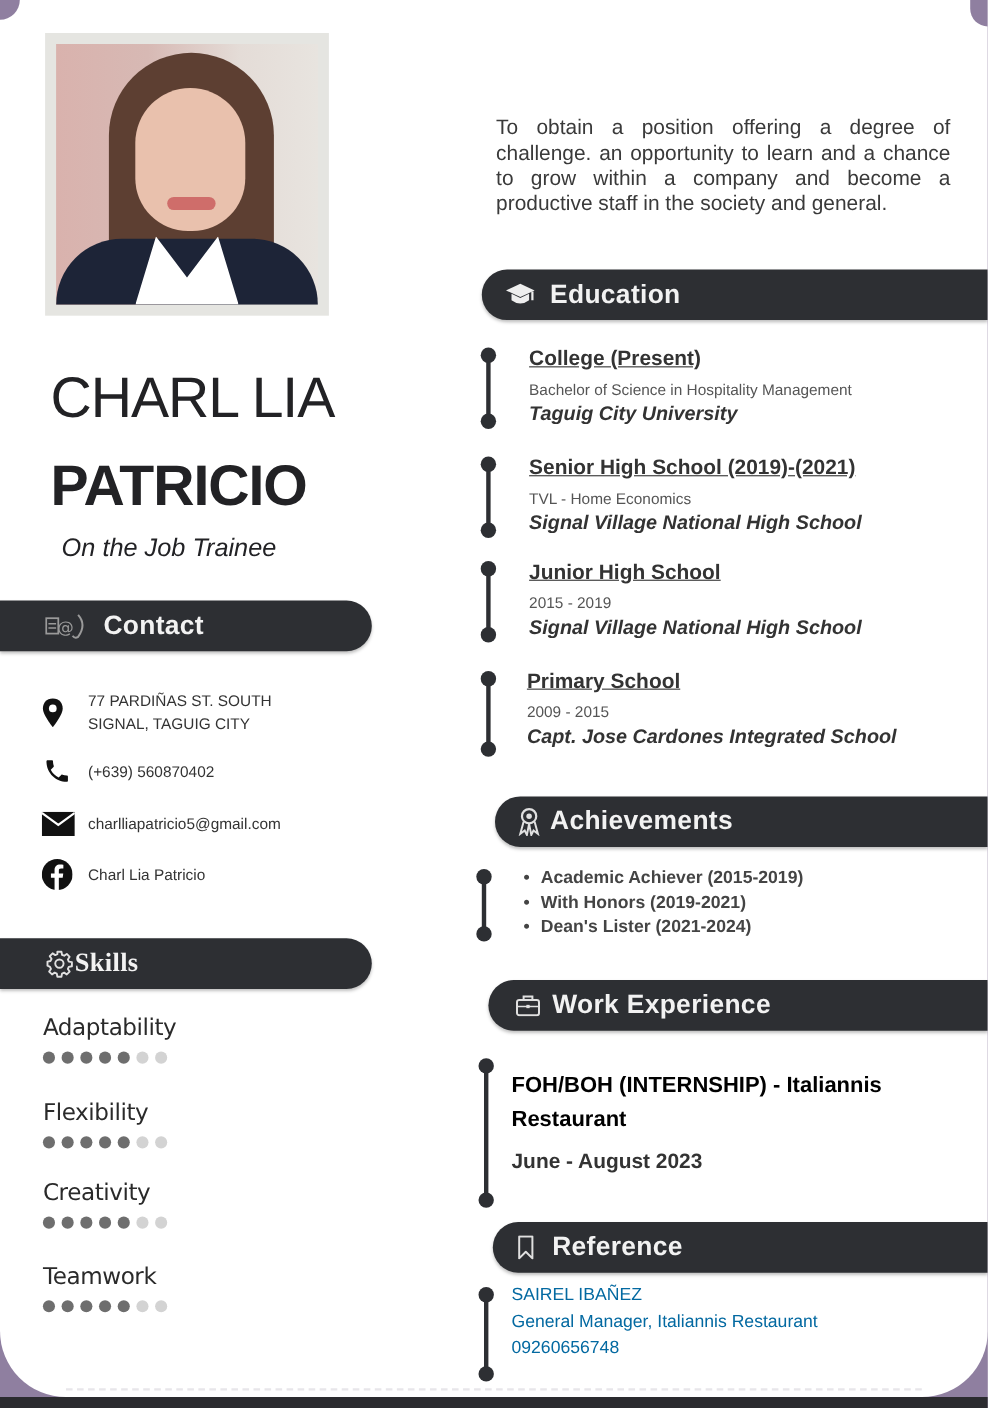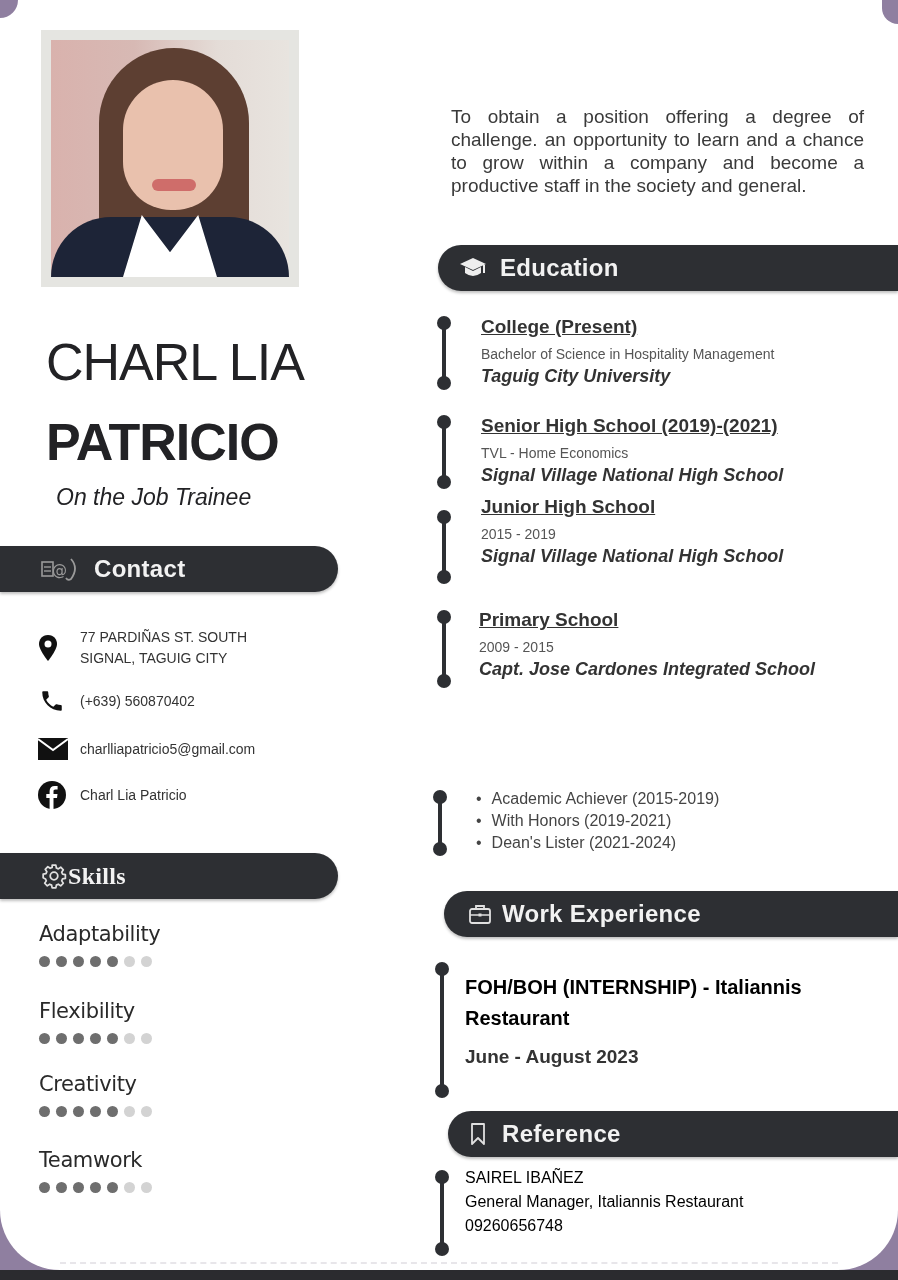--- a/index.html
+++ b/index.html
@@ -124,28 +124,28 @@
     .tl .ln { position: absolute; left: 5px; top: 6px; bottom: 6px; width: 4px; background: #2d2f33; }
     .tl .dt { position: absolute; left: 0; width: 14px; height: 14px; border-radius: 50%; background: #2d2f33; }
     .tl .dt.top { top: 0; }
     .tl .dt.bot { bottom: 0; }
 
     .edu { position: absolute; left: 481px; }
     .edu-level { font-size: 19px; font-weight: 700; color: #333; text-decoration: underline; }
     .edu-sub { font-size: 14px; color: #555; margin-top: 8px; }
     .edu-school { font-size: 18px; font-weight: 700; font-style: italic; color: #333; margin-top: 4px; }
 
-    .ach-list { position: absolute; left: 476px; top: 788px; list-style: none; }
+    .ach-list { position: absolute; left: 476px; top: 788px; list-style: none; font-weight: bold; }
     .ach-list li { font-size: 16px; color: #444; line-height: 22px; }
     .ach-list li::before { content: "•"; margin-right: 10px; color: #444; }
 
     .work-title { position: absolute; left: 465px; top: 972px; width: 400px; font-size: 20px; font-weight: 700; color: #000000; line-height: 31px; }
     .work-date { position: absolute; left: 465px; top: 1046px; font-size: 19px; font-weight: 700; color: #333; }
 
-    .ref { position: absolute; left: 465px; top: 1166px; font-size: 16px; color: #000000; line-height: 24px; }
+    .ref { position: absolute; left: 465px; top: 1166px; font-size: 16px; color: #0369a1; line-height: 24px; }
   </style>
 </head>
 <body>
 
 <div class="page">
   <div class="corner-tl"></div>
   <div class="corner-tr"></div>
   <div class="dash-edge"></div>
 
   <div class="photo-frame">
@@ -306,37 +306,48 @@
     <div class="edu-level">Senior High School (2019)-(2021)</div>
     <div class="edu-sub">TVL - Home Economics</div>
     <div class="edu-school">Signal Village National High School</div>
   </div>
 
   <div class="tl" style="left:437px; top:510px; height:74px;">
       <div class="ln"></div>
       <div class="dt top"></div>
       <div class="dt bot"></div>
     </div>
-  <div class="edu" style="top:496px;">
+  <div class="edu" style="top:510px;">
     <div class="edu-level">Junior High School</div>
     <div class="edu-sub">2015 - 2019</div>
     <div class="edu-school">Signal Village National High School</div>
   </div>
 
   <div class="tl" style="left:437px; top:610px; height:78px;">
       <div class="ln"></div>
       <div class="dt top"></div>
       <div class="dt bot"></div>
     </div>
   <div class="edu" style="top:609px; left:479px;">
     <div class="edu-level">Primary School</div>
     <div class="edu-sub">2009 - 2015</div>
     <div class="edu-school">Capt. Jose Cardones Integrated School</div>
   </div>
 
+  <div class="bar-right" style="top:724px; width:448px;">
+    <span class="bar-icon" style="margin-left:20px; width:22px;">
+      <svg width="20" height="26" viewBox="0 0 20 26">
+          <circle cx="10" cy="8" r="6.5" fill="none" stroke="#e0e0e0" stroke-width="2"></circle>
+          <circle cx="10" cy="8" r="2.5" fill="#e0e0e0"></circle>
+          <path d="M5 13 L2 24 L6 21 L8 25 L10 15" fill="none" stroke="#e0e0e0" stroke-width="1.8"></path>
+          <path d="M15 13 L18 24 L14 21 L12 25 L10 15" fill="none" stroke="#e0e0e0" stroke-width="1.8"></path>
+        </svg>
+    </span>
+    <span class="bar-label" style="margin-left:8px;">Achievements</span>
+  </div>
 
   <div class="tl" style="left:433px; top:790px; height:66px;">
       <div class="ln"></div>
       <div class="dt top"></div>
       <div class="dt bot"></div>
     </div>
   <ul class="ach-list">
     <li>Academic Achiever (2015-2019)</li>
     <li>With Honors (2019-2021)</li>
     <li>Dean's Lister (2021-2024)</li>

